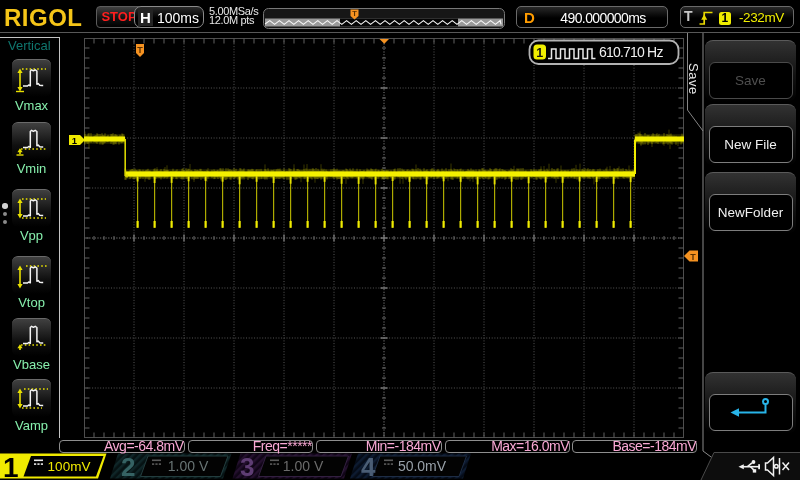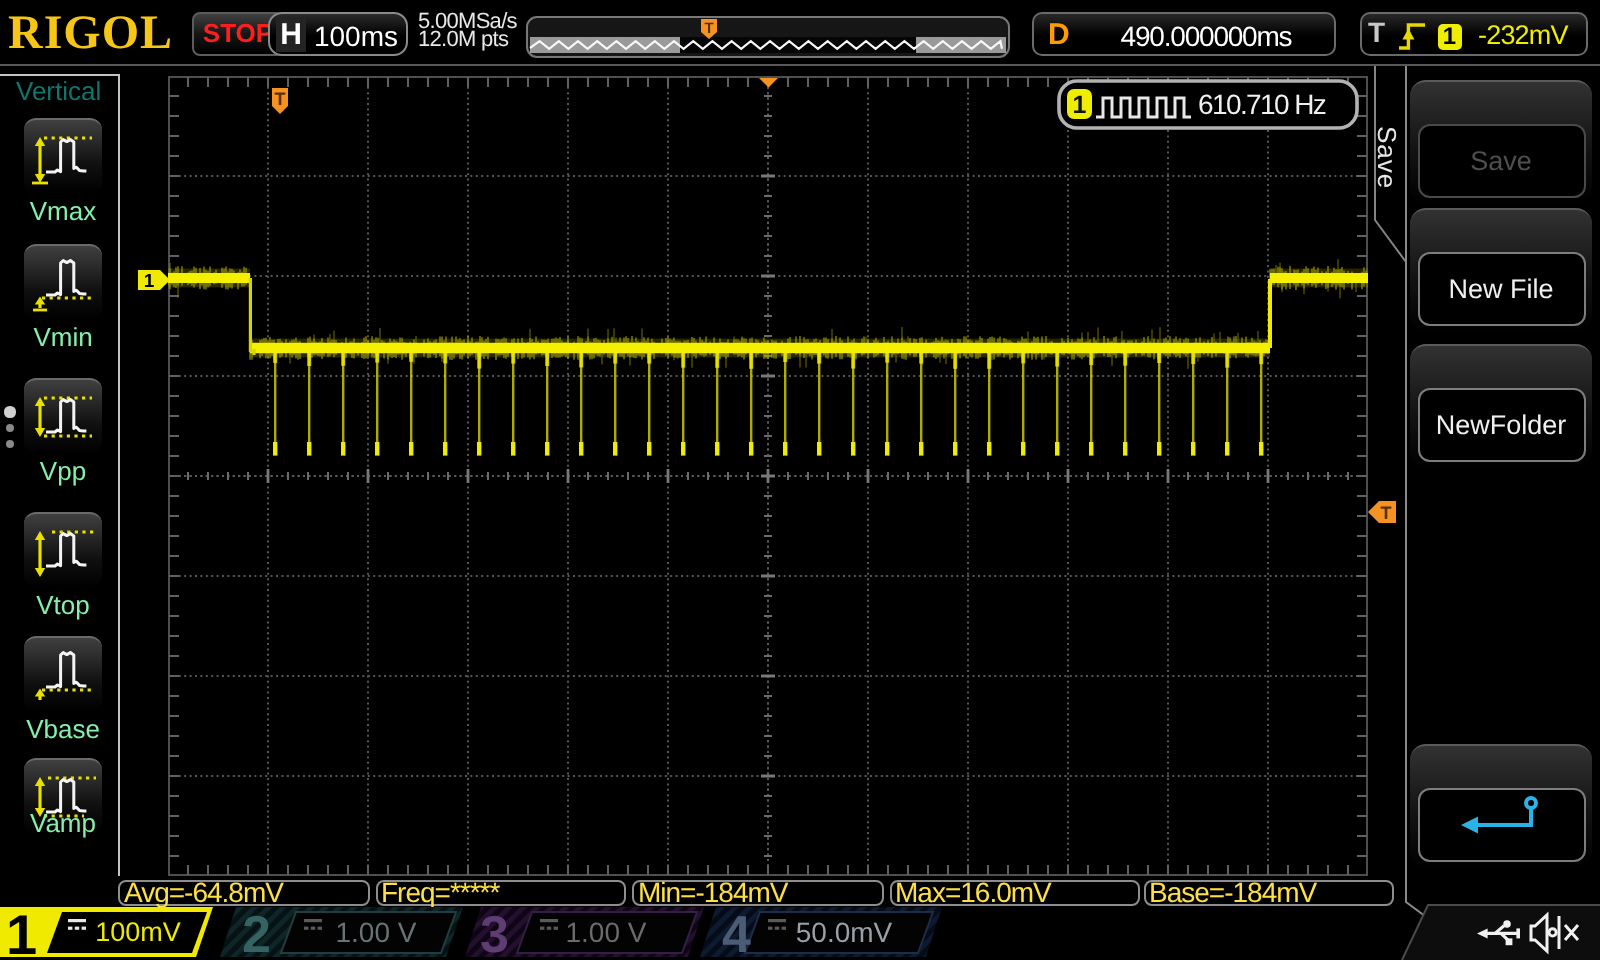--- a/index.html
+++ b/index.html
@@ -1,20 +1,20 @@
 <!DOCTYPE html>
 <html><head><meta charset="utf-8"><style>
 * { margin:0; padding:0; box-sizing:border-box; }
 html,body { width:800px; height:480px; background:#000; overflow:hidden; }
 #screen { position:absolute; left:0; top:0; width:800px; height:480px; background:#000;
   font-family:"Liberation Sans",sans-serif; }
 .abs { position:absolute; }
 
 
-#logo { left:4px; top:4px; font-family:Liberation Serif, serif; font-weight:bold;
+#logo { left:4px; top:4px; font-family:Liberation Sans, sans-serif; font-weight:bold;
   font-size:24px; color:#f5c518; letter-spacing:0.5px; }
 #stopbtn { left:96px; top:6px; width:46px; height:22px; border:1px solid #5c5c5c; border-radius:4px;
   background:linear-gradient(#404040,#161616 50%,#000);
   color:#ff1e1e; font-weight:bold; font-size:13px; text-align:center; line-height:20px; }
 #hbox { left:134px; top:6px; width:70px; height:22px; border:1px solid #8a8a8a; border-radius:7px;
   background:linear-gradient(#2a2a2a,#000 55%); color:#fff; }
 #hbox .h { position:absolute; left:3px; top:2px; width:15px; height:17px; background:#242424;
   font-weight:bold; font-size:15px; text-align:center; line-height:18px; }
 #hbox .v { position:absolute; left:20px; top:0; width:46px; text-align:center; font-size:14px; line-height:23px; }
 #srate { left:209px; top:7px; color:#e8e8e8; font-size:11px; letter-spacing:-0.35px; }
@@ -51,22 +51,22 @@
 #rtab { left:680px; top:32px; }
 #savetab { left:687px; top:63px; width:14px; color:#e8e8e8; font-size:13px;
   writing-mode:vertical-rl; letter-spacing:0.5px; }
 .rbtn { position:absolute; left:705px; width:91px; height:62px; border-radius:8px;
   background:linear-gradient(#323232,#131313 55%,#000); border-top:1px solid #5a5a5a; }
 .rbtn-in { position:absolute; left:3.5px; top:21px; width:84px; height:37px; border:1px solid;
   border-radius:6px; background:#000; text-align:center; line-height:35px; font-size:13.5px; }
 
 
 .mbox { position:absolute; top:440px; width:125.5px; height:13px; background:#000;
-  border:1px solid #8e8e8e; border-radius:4px; color:#fde047; font-size:14px;
-  line-height:11.5px; padding-left:2px; letter-spacing:-0.5px; }
+  border:1px solid #8e8e8e; border-radius:4px; color:#f9a8d4; font-size:14px;
+  line-height:11.5px; padding-left:2px; letter-spacing:-0.5px;text-align:right; }
 #chanbar { position:absolute; left:0; top:452px; }
 </style></head>
 <body>
 <div id="screen">
 <div id="topline" class="abs"></div>
 <div id="logo" class="abs">RIGOL</div>
 <div id="stopbtn" class="abs">STOP</div>
 <div id="hbox" class="abs">
       <span class="h">H</span>
       <span class="v">100ms</span>
@@ -137,21 +137,21 @@
         <path d="M11 24.5h4.5l1.2-1 1.6 .8V8.5l1.3-1.2 1.8 1 1.8-1 1.7 1.2V22.7l1.3-.6 1.5 1.6 2 .3h1.5" stroke="#f4f4f4" stroke-width="1.5" fill="none" stroke-linejoin="round"></path>
       </svg></div>
 <div class="mlabel" style="top:357px">Vbase</div>
     <div class="micon" style="top:379px"><svg width="39" height="38" viewBox="0 0 39 38">
         <path d="M12 9H36" stroke="#e8e000" stroke-width="1.6" stroke-dasharray="1.6 2.2" fill="none"></path>
         <path d="M10 28H30" stroke="#e8e000" stroke-width="1.6" stroke-dasharray="1.6 2.2" fill="none"></path>
         <path d="M8 12V25" stroke="#e8e000" stroke-width="1.6"></path>
         <path d="M8 8.5l-2.6 4.5h5.2z M8 28.5l-2.6-4.5h5.2z" fill="#e8e000"></path>
         <path d="M11 26.0h4.5l1.2-1 1.6 .8V11.0l1.3-1.2 1.8 1 1.8-1 1.7 1.2V24.2l1.3-.6 1.5 1.6 2 .3h1.5" stroke="#f4f4f4" stroke-width="1.5" fill="none" stroke-linejoin="round"></path>
       </svg></div>
-<div class="mlabel" style="top:404px">Vamp</div>
+<div class="mlabel" style="top:418px">Vamp</div>
 <div class="dot" style="top:203px;left:2px;width:5.5px;height:5.5px;background:#d0d0d0"></div>
 <div class="dot" style="top:211.5px;left:3px;width:4px;height:4px;background:#8a8a8a"></div>
 <div class="dot" style="top:220px;left:3px;width:4px;height:4px;background:#8a8a8a"></div>
 
 <svg id="plot" width="600" height="400" viewBox="0 0 600 400">
 <rect width="600" height="400" fill="#000"></rect>
 <path d="M50 0V400M100 0V400M150 0V400M200 0V400M250 0V400M300 0V400M350 0V400M400 0V400M450 0V400M500 0V400M550 0V400M0 50H600M0 100H600M0 150H600M0 200H600M0 250H600M0 300H600M0 350H600" stroke="#565656" stroke-width="1" stroke-dasharray="1 1.7" fill="none"></path>
 <path d="M300 0V400M0 200H600" stroke="#5a5a5a" stroke-width="1" stroke-dasharray="1 1.7" fill="none"></path>
 <rect x="0.5" y="0.5" width="599" height="399" fill="none" stroke="#4e4e4e" stroke-width="1"></rect>
 <path d="M10 0.5V5.5M10 399.5V394.5M20 0.5V5.5M20 399.5V394.5M30 0.5V5.5M30 399.5V394.5M40 0.5V5.5M40 399.5V394.5M50 0.5V5.5M50 399.5V394.5M60 0.5V5.5M60 399.5V394.5M70 0.5V5.5M70 399.5V394.5M80 0.5V5.5M80 399.5V394.5M90 0.5V5.5M90 399.5V394.5M100 0.5V5.5M100 399.5V394.5M110 0.5V5.5M110 399.5V394.5M120 0.5V5.5M120 399.5V394.5M130 0.5V5.5M130 399.5V394.5M140 0.5V5.5M140 399.5V394.5M150 0.5V5.5M150 399.5V394.5M160 0.5V5.5M160 399.5V394.5M170 0.5V5.5M170 399.5V394.5M180 0.5V5.5M180 399.5V394.5M190 0.5V5.5M190 399.5V394.5M200 0.5V5.5M200 399.5V394.5M210 0.5V5.5M210 399.5V394.5M220 0.5V5.5M220 399.5V394.5M230 0.5V5.5M230 399.5V394.5M240 0.5V5.5M240 399.5V394.5M250 0.5V5.5M250 399.5V394.5M260 0.5V5.5M260 399.5V394.5M270 0.5V5.5M270 399.5V394.5M280 0.5V5.5M280 399.5V394.5M290 0.5V5.5M290 399.5V394.5M300 0.5V5.5M300 399.5V394.5M310 0.5V5.5M310 399.5V394.5M320 0.5V5.5M320 399.5V394.5M330 0.5V5.5M330 399.5V394.5M340 0.5V5.5M340 399.5V394.5M350 0.5V5.5M350 399.5V394.5M360 0.5V5.5M360 399.5V394.5M370 0.5V5.5M370 399.5V394.5M380 0.5V5.5M380 399.5V394.5M390 0.5V5.5M390 399.5V394.5M400 0.5V5.5M400 399.5V394.5M410 0.5V5.5M410 399.5V394.5M420 0.5V5.5M420 399.5V394.5M430 0.5V5.5M430 399.5V394.5M440 0.5V5.5M440 399.5V394.5M450 0.5V5.5M450 399.5V394.5M460 0.5V5.5M460 399.5V394.5M470 0.5V5.5M470 399.5V394.5M480 0.5V5.5M480 399.5V394.5M490 0.5V5.5M490 399.5V394.5M500 0.5V5.5M500 399.5V394.5M510 0.5V5.5M510 399.5V394.5M520 0.5V5.5M520 399.5V394.5M530 0.5V5.5M530 399.5V394.5M540 0.5V5.5M540 399.5V394.5M550 0.5V5.5M550 399.5V394.5M560 0.5V5.5M560 399.5V394.5M570 0.5V5.5M570 399.5V394.5M580 0.5V5.5M580 399.5V394.5M590 0.5V5.5M590 399.5V394.5M0.5 10H5.5M599.5 10H594.5M0.5 20H5.5M599.5 20H594.5M0.5 30H5.5M599.5 30H594.5M0.5 40H5.5M599.5 40H594.5M0.5 50H5.5M599.5 50H594.5M0.5 60H5.5M599.5 60H594.5M0.5 70H5.5M599.5 70H594.5M0.5 80H5.5M599.5 80H594.5M0.5 90H5.5M599.5 90H594.5M0.5 100H5.5M599.5 100H594.5M0.5 110H5.5M599.5 110H594.5M0.5 120H5.5M599.5 120H594.5M0.5 130H5.5M599.5 130H594.5M0.5 140H5.5M599.5 140H594.5M0.5 150H5.5M599.5 150H594.5M0.5 160H5.5M599.5 160H594.5M0.5 170H5.5M599.5 170H594.5M0.5 180H5.5M599.5 180H594.5M0.5 190H5.5M599.5 190H594.5M0.5 200H5.5M599.5 200H594.5M0.5 210H5.5M599.5 210H594.5M0.5 220H5.5M599.5 220H594.5M0.5 230H5.5M599.5 230H594.5M0.5 240H5.5M599.5 240H594.5M0.5 250H5.5M599.5 250H594.5M0.5 260H5.5M599.5 260H594.5M0.5 270H5.5M599.5 270H594.5M0.5 280H5.5M599.5 280H594.5M0.5 290H5.5M599.5 290H594.5M0.5 300H5.5M599.5 300H594.5M0.5 310H5.5M599.5 310H594.5M0.5 320H5.5M599.5 320H594.5M0.5 330H5.5M599.5 330H594.5M0.5 340H5.5M599.5 340H594.5M0.5 350H5.5M599.5 350H594.5M0.5 360H5.5M599.5 360H594.5M0.5 370H5.5M599.5 370H594.5M0.5 380H5.5M599.5 380H594.5M0.5 390H5.5M599.5 390H594.5" stroke="#606060" stroke-width="1" fill="none"></path>

